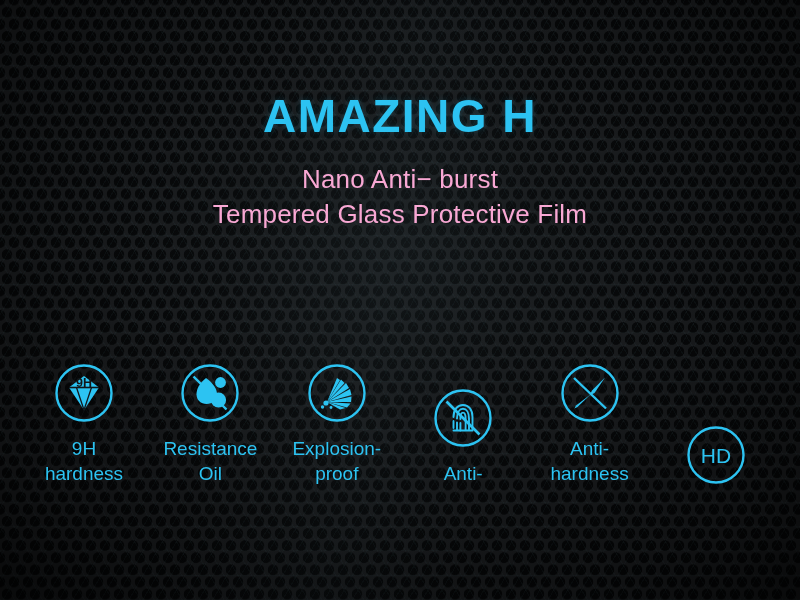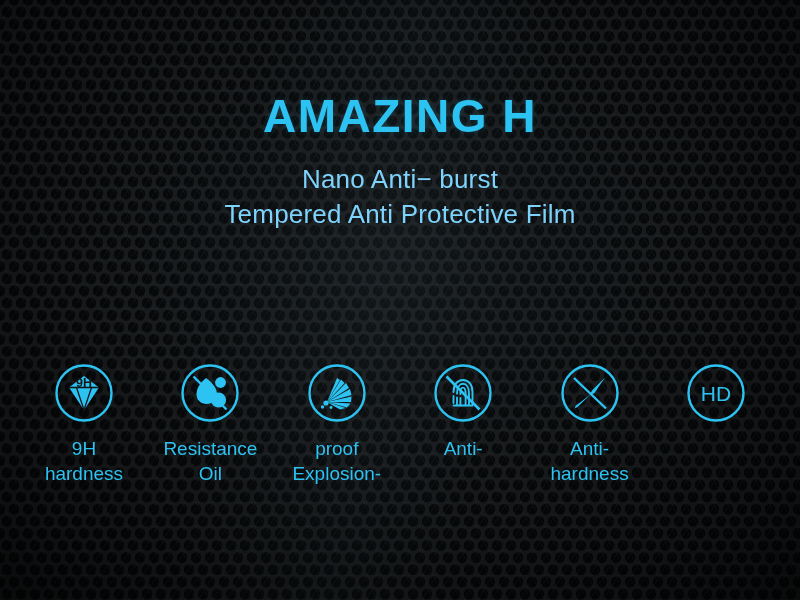--- a/index.html
+++ b/index.html
@@ -87,36 +87,37 @@
     letter-spacing: 1.5px;
     color: #2cc3f2;
     line-height: 1.05;
     text-shadow: 0 0 6px rgba(44,195,242,0.22);
   }
   .subtitle {
     margin: 0;
     padding-top: 22px;
     font-size: 26px;
     font-weight: normal;
-    color: #7dd3fc;
+    color: #f9a8d4;
     line-height: 1.33;
     letter-spacing: 0.2px;
   }
   .subtitle span { display: block; }
 
   
   .features {
     position: absolute;
     top: 362px;
     left: 0;
     width: 800px;
     display: flex;
     justify-content: space-between;
     padding: 0 28px;
     box-sizing: border-box;
+    align-items: flex-end;
   }
   .feature {
     width: 112px;
     display: flex;
     flex-direction: column;
     align-items: center;
   }
   .feature-icon {
     width: 62px;
     height: 62px;
@@ -142,21 +143,21 @@
   <div class="hex-grid"></div>
   <div class="sheen"></div>
   <div class="vignette"></div>
 
   <div class="content">
 
     <div class="title-block">
       <h1 class="main-title">AMAZING H</h1>
       <h2 class="subtitle">
         <span>Nano Anti− burst</span>
-        <span>Tempered Anti Protective Film</span>
+        <span>Tempered Glass Protective Film</span>
       </h2>
     </div>
 
     <div class="features">
 
       <div class="feature">
         <svg class="feature-icon" viewBox="0 0 62 62">
           <circle cx="31" cy="31" r="27.5" fill="none" stroke="#2cc3f2" stroke-width="2.4"></circle>
           <path d="M31 14 L46 25.5 L31 48 L16 25.5 Z" fill="#2cc3f2"></path>
           <path d="M16 25.5 L46 25.5" stroke="#12171a" stroke-width="1.6" fill="none"></path>
@@ -193,22 +194,22 @@
             <path d="M21 40 L44 27 L45.5 33 Z"></path>
             <path d="M21 40 L45.5 34.5 L45 40 Z"></path>
             <path d="M21 40 L44.5 41.5 L41 45.5 Z"></path>
             <path d="M21 40 L39.5 46 L34 47.5 Z"></path>
             <circle cx="20" cy="41" r="2.6"></circle>
             <circle cx="16.5" cy="45" r="1.7"></circle>
             <circle cx="25" cy="45.5" r="1.4"></circle>
           </g>
         </svg>
         <div class="feature-label">
+          <span>Explosion-</span>
           <span>proof</span>
-          <span>Explosion-</span>
         </div>
       </div>
 
       <div class="feature">
         <svg class="feature-icon" viewBox="0 0 62 62">
           <circle cx="31" cy="31" r="27.5" fill="none" stroke="#2cc3f2" stroke-width="2.4"></circle>
           <g fill="none" stroke="#2cc3f2" stroke-width="1.9" stroke-linecap="round">
             <path d="M21.5 30 C21.5 22.5 25.5 18 31 18 C36.5 18 40.5 22.5 40.5 30 L40.5 42"></path>
             <path d="M25 31.5 C25 25.5 27.5 21.8 31 21.8 C34.5 21.8 37 25.5 37 31.5 L37 42.5"></path>
             <path d="M28.4 32 C28.4 28.2 29.5 25.6 31 25.6 C32.5 25.6 33.6 28.2 33.6 32 L33.6 43"></path>

